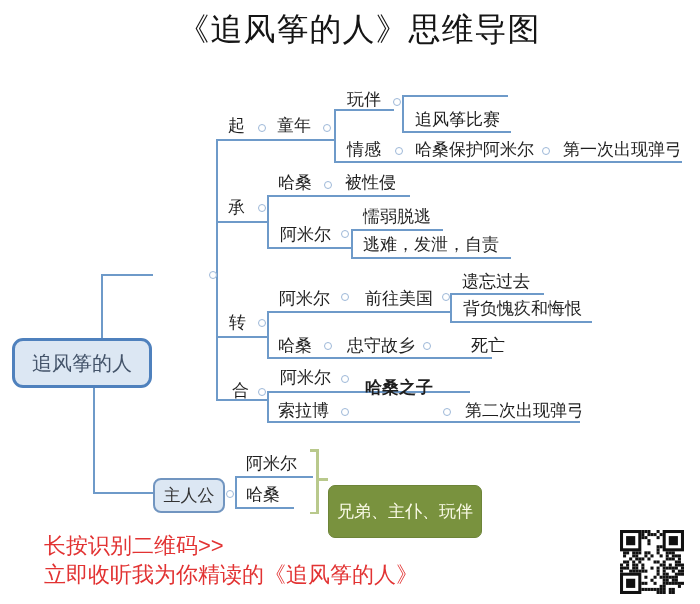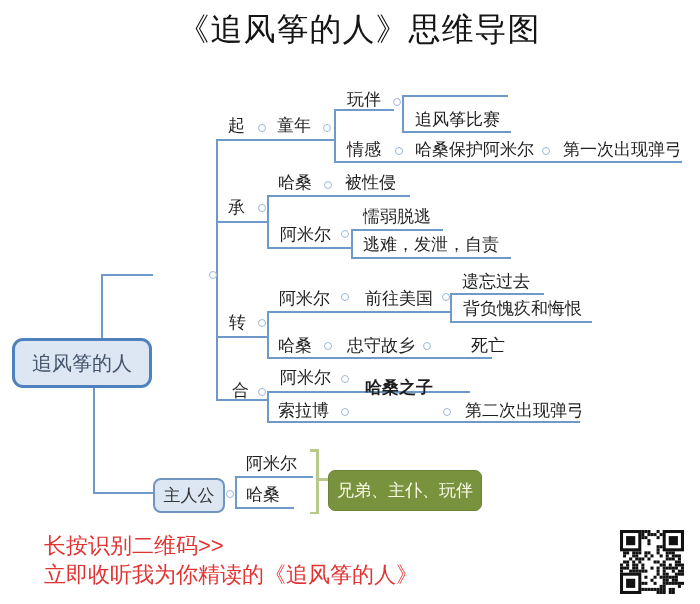--- a/index.html
+++ b/index.html
@@ -25,21 +25,21 @@
     background:#dce7f3;border:2px solid #7195c0;border-radius:8px;font-size:17px;color:#333;
     white-space:nowrap;
   }
   .rootbox{
     position:absolute;left:12px;top:338px;width:140px;height:50px;box-sizing:border-box;
     display:flex;align-items:center;justify-content:center;
     background:#dce7f3;border:3px solid #4f81bd;border-radius:11px;
     font-size:20px;color:#44546a;
   }
   .greenbox{
-    position:absolute;left:328px;top:470px;width:154px;height:41px;box-sizing:border-box;
+    position:absolute;left:328px;top:485px;width:154px;height:53px;box-sizing:border-box;
     display:flex;align-items:center;justify-content:center;
     background:#79923e;border:1px solid #6d8438;border-radius:7px;
     font-size:17px;color:#fbfbe8;white-space:nowrap;
   }
   .bk{position:absolute;background:#b9c98c;}
   .red{
     position:absolute;left:44px;font-size:22px;color:#e23333;white-space:nowrap;font-weight:500;
   }
   #qr{position:absolute;left:620px;top:530px;width:64px;height:64px;}
 </style>

